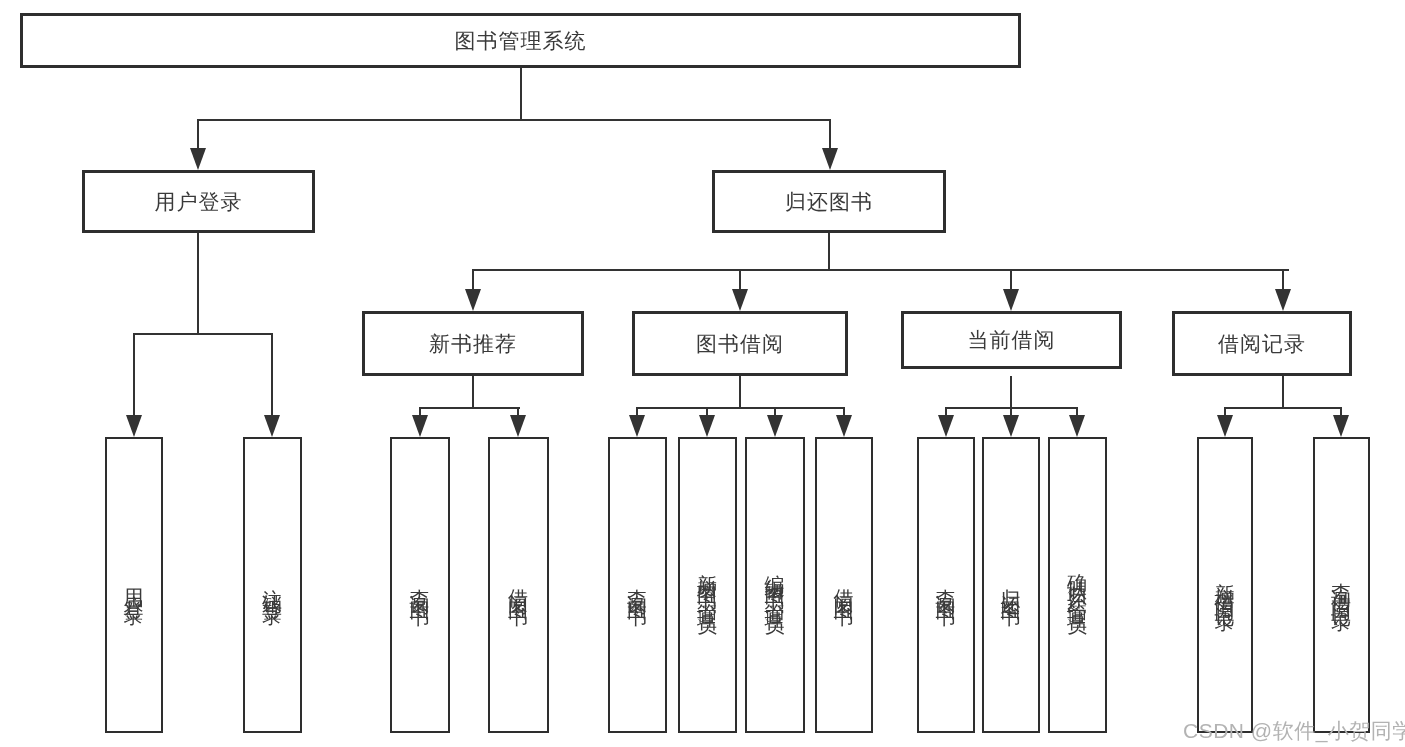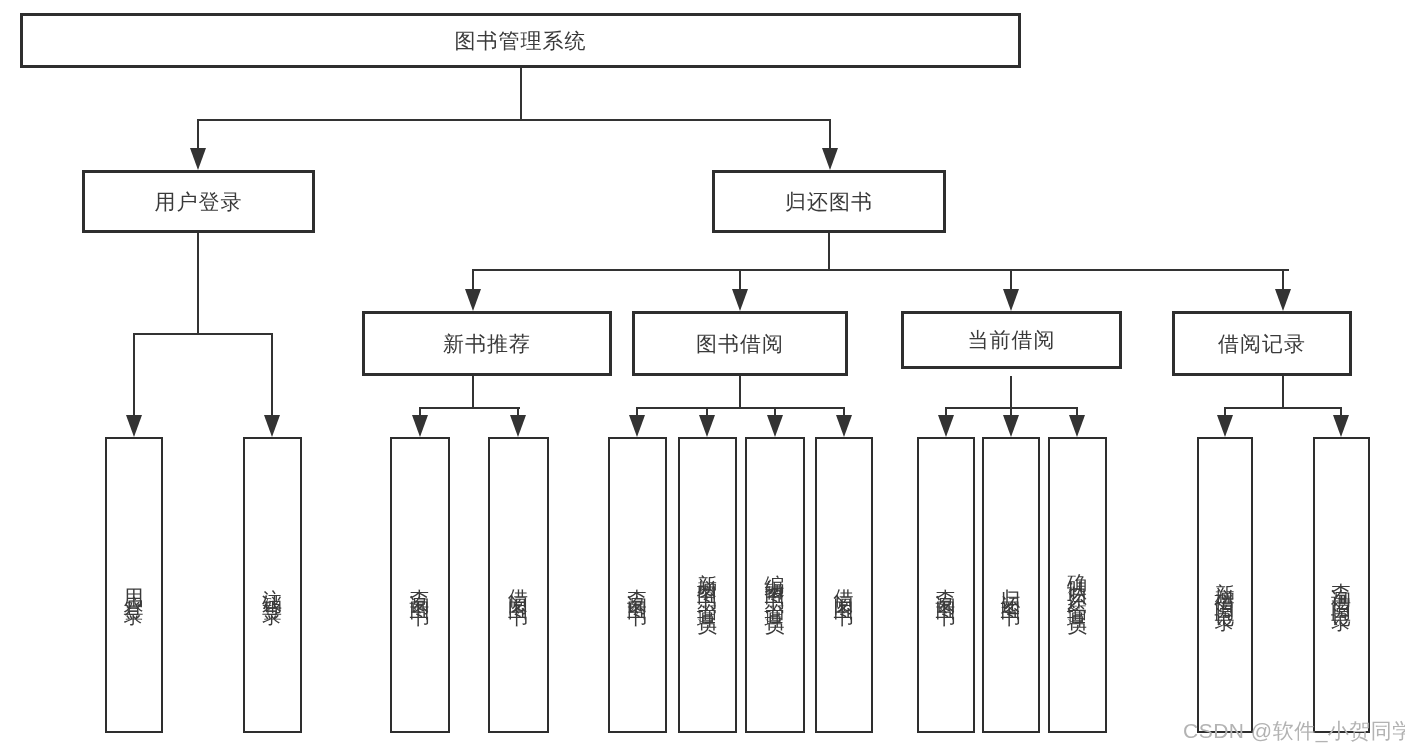--- a/index.html
+++ b/index.html
@@ -113,21 +113,21 @@
   <i class="vl" style="left:1224px;top:407px;height:10px"></i>
   <i class="tri" style="left:1217px;top:415px"></i>
   <i class="vl" style="left:1340px;top:407px;height:10px"></i>
   <i class="tri" style="left:1333px;top:415px"></i>
 
   <div class="node" style="left:20px;top:13px;width:1001px;height:55px">图书管理系统</div>
 
   <div class="node" style="left:82px;top:170px;width:233px;height:63px">用户登录</div>
   <div class="node" style="left:712px;top:170px;width:234px;height:63px">归还图书</div>
 
-  <div class="node" style="left:362px;top:311px;width:250px;height:65px">新书推荐</div>
+  <div class="node" style="left:362px;top:311px;width:222px;height:65px">新书推荐</div>
   <div class="node" style="left:632px;top:311px;width:216px;height:65px">图书借阅</div>
   <div class="node" style="left:901px;top:311px;width:221px;height:58px">当前借阅</div>
   <div class="node" style="left:1172px;top:311px;width:180px;height:65px">借阅记录</div>
 
   <div class="node leaf" style="left:105px;top:437px;width:58px;height:296px">用户登录</div>
   <div class="node leaf" style="left:243px;top:437px;width:59px;height:296px">注销登录</div>
 
   <div class="node leaf" style="left:390px;top:437px;width:60px;height:296px">查询图书</div>
   <div class="node leaf" style="left:488px;top:437px;width:61px;height:296px">借阅图书</div>
 

